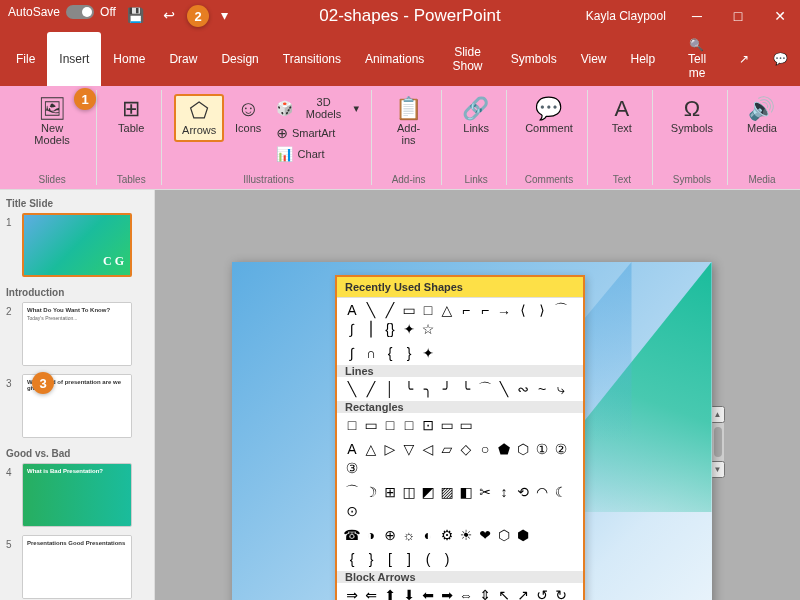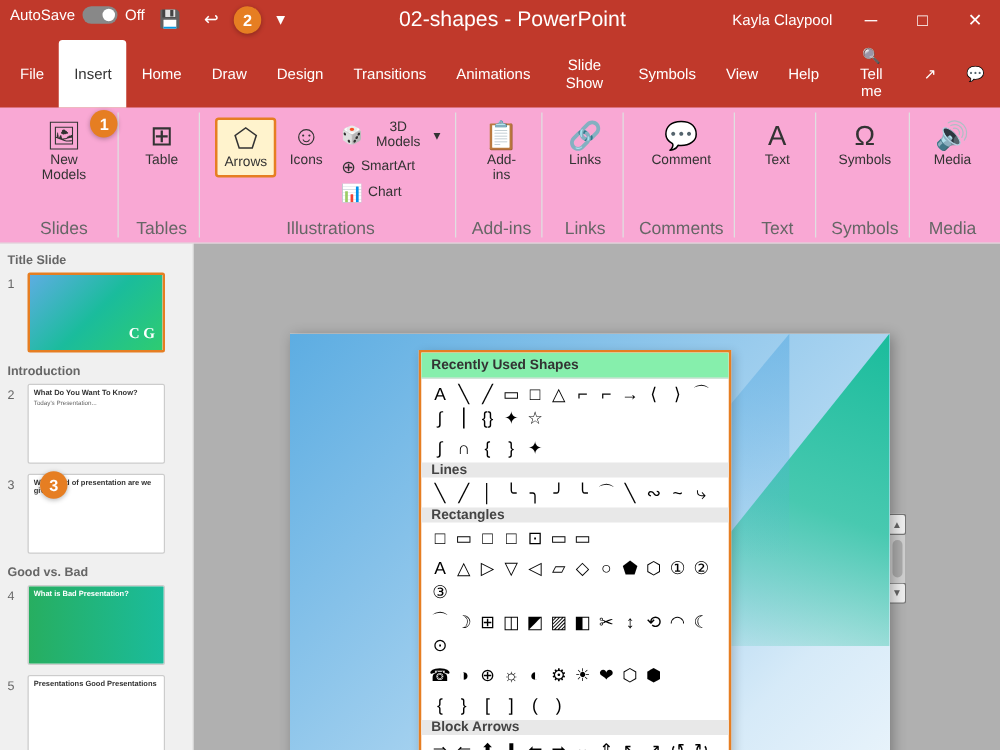--- a/index.html
+++ b/index.html
@@ -33,21 +33,21 @@
     }
     .ribbon-tab.active { background: white; color: #333; border-radius: 3px 3px 0 0; }
 
     .ribbon-content { display: flex; padding: 4px 8px; gap: 4px; align-items: stretch; min-height: 80px; }
     .ribbon-group {
       display: flex; flex-direction: column; align-items: center;
       border-right: 1px solid #e0e0e0; padding: 0 8px; gap: 2px;
     }
     .ribbon-group:last-child { border-right: none; }
     .ribbon-group-label {
-      font-size: 14px; color: #666; margin-top: auto; padding-top: 4px;
+      font-size: 10px; color: #666; margin-top: auto; padding-top: 4px;
     }
     .ribbon-buttons { display: flex; gap: 2px; align-items: flex-start; flex: 1; padding: 4px 0; }
 
     .btn-large {
       display: flex; flex-direction: column; align-items: center;
       padding: 4px 6px; cursor: pointer; border-radius: 3px;
       border: none; background: none; gap: 2px; min-width: 44px;
       font-size: 11px; color: #333;
     }
     .btn-large .icon-large { font-size: 22px; line-height: 1; }
@@ -66,21 +66,21 @@
     .shapes-btn-large .icon-large { font-size: 22px; line-height: 1; }
 
     
     .shapes-panel {
       position: absolute; top: 85px; left: 180px; z-index: 100;
       background: white; border: 2px solid #e67e22;
       width: 250px; max-height: 420px; overflow-y: auto;
       box-shadow: 2px 2px 8px rgba(0,0,0,0.2);
     }
     .shapes-panel-header {
-      background: #86efac; padding: 4px 8px;
+      background: #fde047; padding: 4px 8px;
       font-size: 11px; font-weight: bold; color: #333;
       border-bottom: 1px solid #e0e0e0;
     }
     .shapes-row {
       display: flex; flex-wrap: wrap; padding: 3px 6px; gap: 1px;
     }
     .shape-item {
       font-size: 14px; width: 18px; height: 18px;
       display: flex; align-items: center; justify-content: center;
       cursor: pointer; border-radius: 2px;

